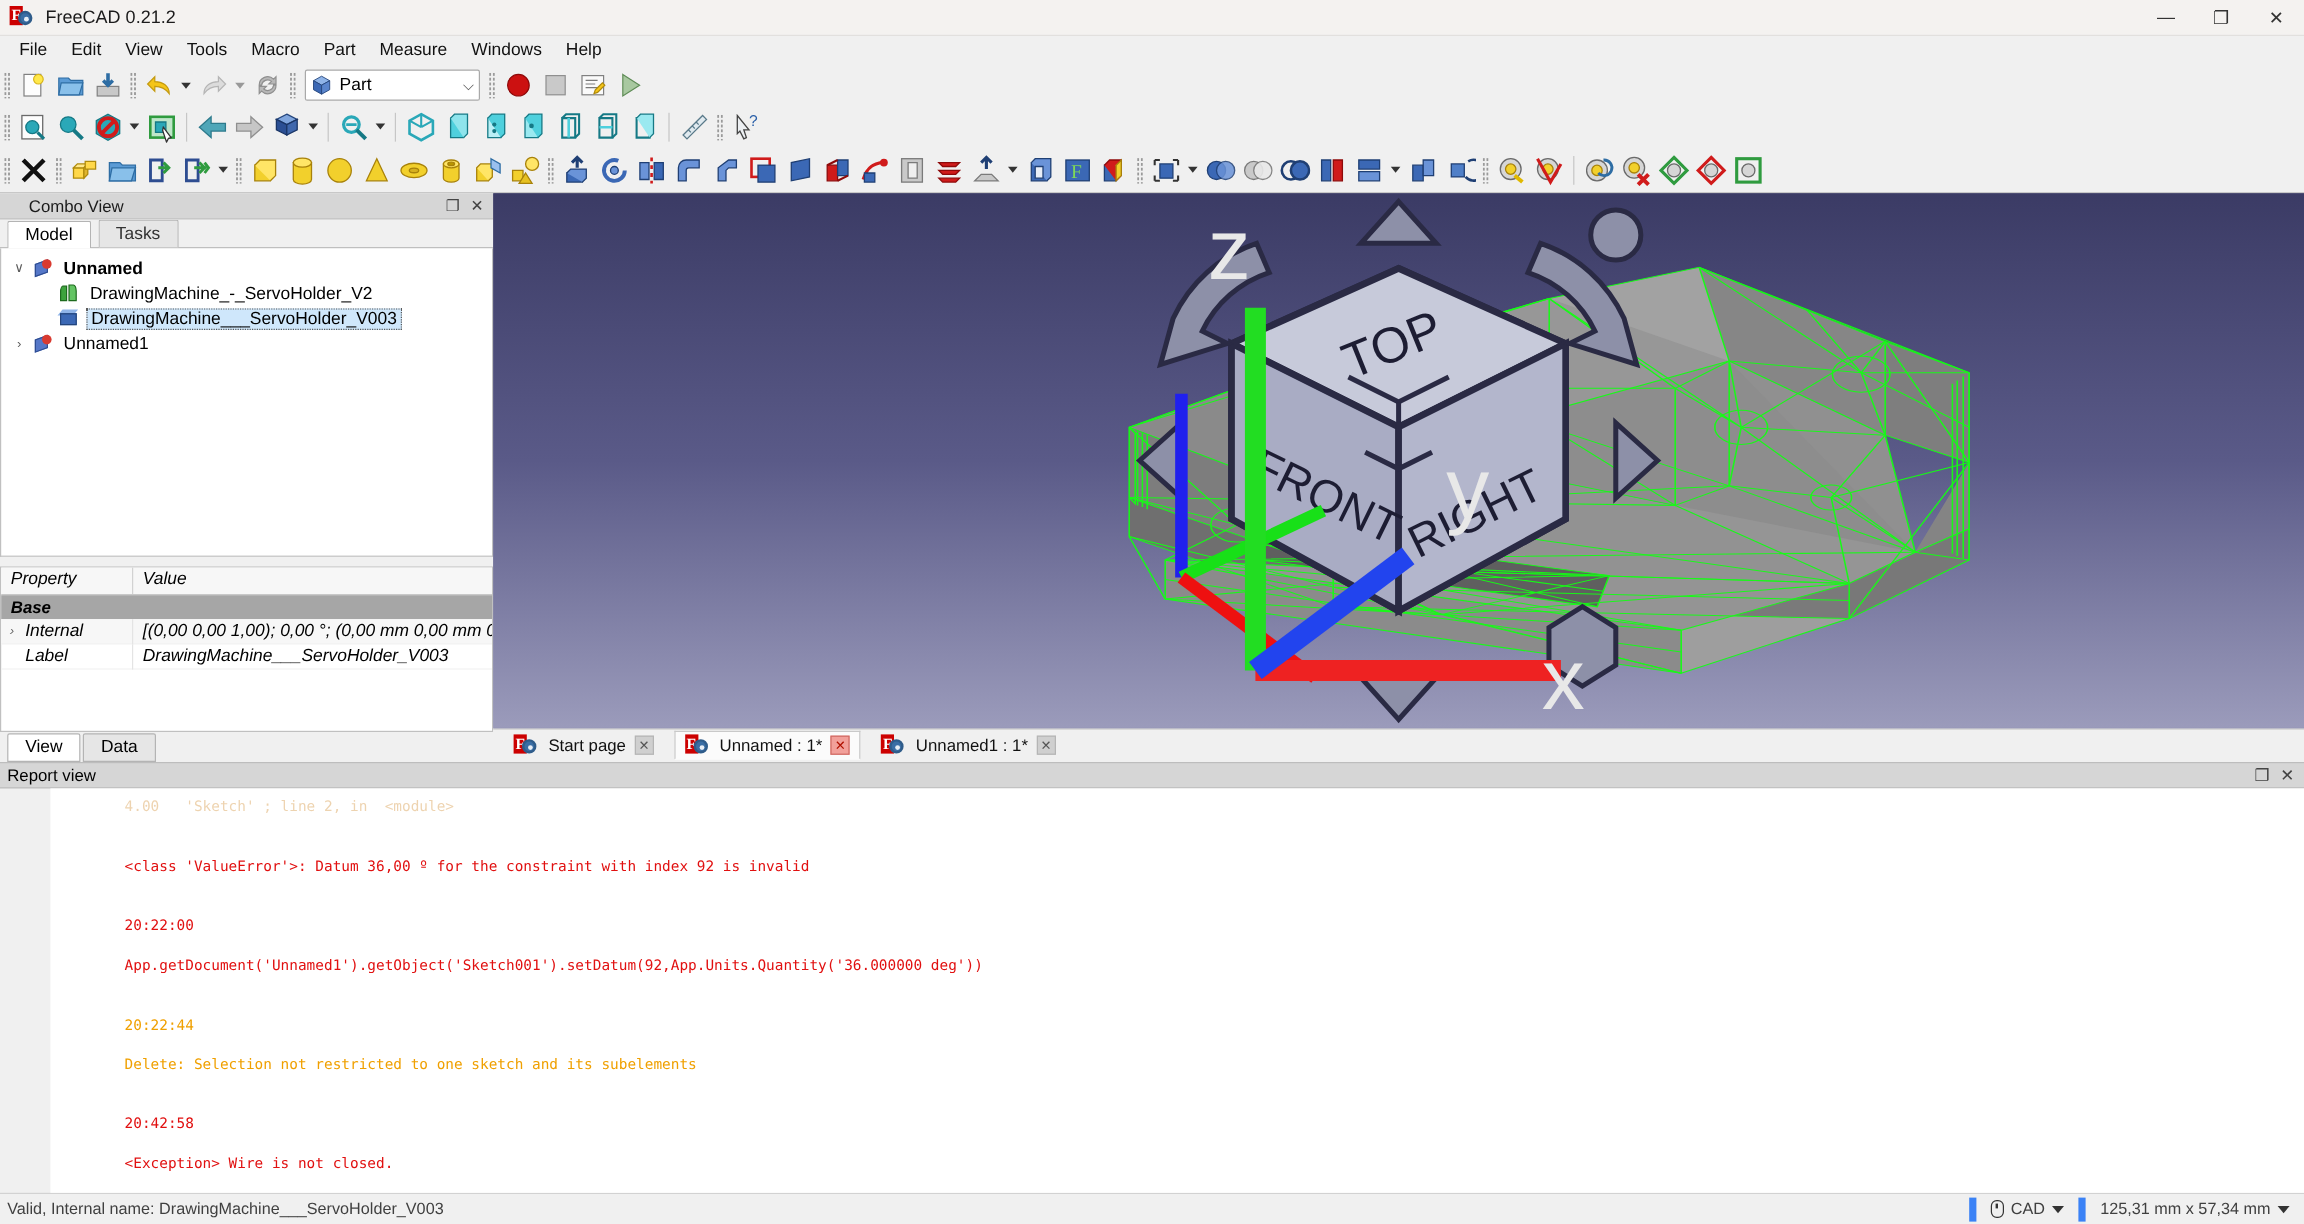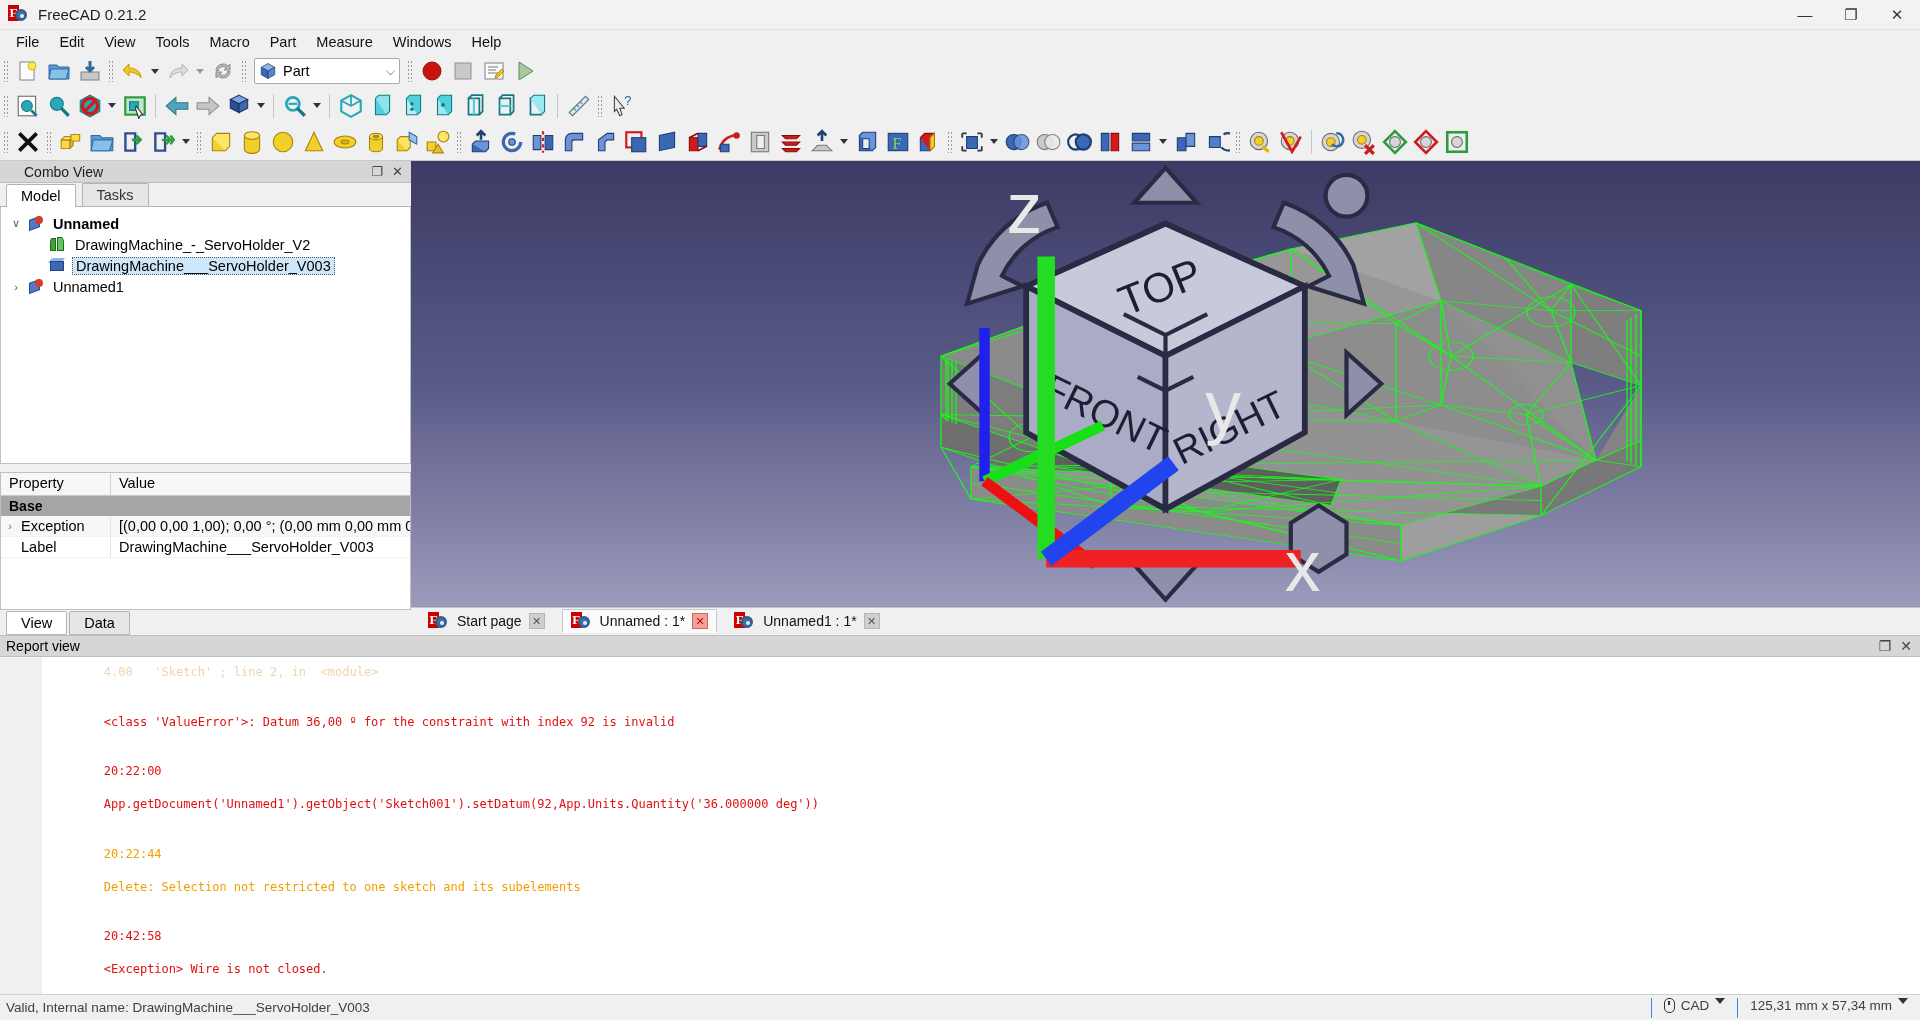--- a/index.html
+++ b/index.html
@@ -110,21 +110,21 @@
   .ico-doc .c1 { position:absolute; left:2px; top:3px; width:11px; height:11px; background:#5577c8; transform:skewY(-20deg); border:1px solid #2e4d91;}
   .ico-doc .c2 { position:absolute; left:8px; top:1px; width:8px; height:8px; border-radius:50%; background:#d93a30; }
   .ico-sketch { width:18px; height:16px; position:relative; }
   .ico-sketch .g1 { position:absolute;left:1px;top:2px;width:6px;height:13px;background:#3da33d; border:1px solid #1e6b1e; border-radius:40% 0 0 0;}
   .ico-sketch .g2 { position:absolute;left:8px;top:1px;width:7px;height:14px;background:#63c463; border:1px solid #1e6b1e; border-radius:0 40% 0 0;}
   .ico-solid { width:18px; height:16px; position:relative; }
   .ico-solid .top { position:absolute;left:1px;top:1px;width:13px;height:5px;background:#8fb4e8;transform:skewX(-40deg); }
   .ico-solid .bod { position:absolute;left:1px;top:4px;width:14px;height:10px;background:#3b68b5;border:1px solid #24457c; }
 
   
-  .propgrid { background:#fff; border:1px solid #c0c0c0; margin-top:8px; flex:1 1 auto; display:flex; flex-direction:column; min-height:0; }
+  .propgrid { background:#fff; border:1px solid #c0c0c0; margin-top:8px; flex:1 1 auto; display:flex; flex-direction:column; min-height:0;font-style:italic; }
   .pg-head { display:flex; height:23px; font-size:14.5px; border-bottom:1px solid #c8c8c8; background:#f7f7f7; }
   .pg-head .c { padding:2px 8px; }
   .pg-head .c.k { width:110px; flex:0 0 110px; border-right:1px solid #d2d2d2; }
   .pg-group { background:#a6a6a6; color:#000000; font-weight:bold; font-size:14px; padding:2px 8px; height:20px; }
   .pg-row { display:flex; height:21px; font-size:14.5px; align-items:center; border-bottom:1px solid #f2f2f2; }
   .pg-row .k { width:110px; flex:0 0 110px; display:flex; align-items:center; border-right:1px solid #e4e4e4; height:21px; }
   .pg-row .k .exp { width:18px; text-align:center; color:#666; font-size:11px; }
   .pg-row .k .kt { padding-left:2px; }
   .pg-row .v { padding-left:8px; white-space:nowrap; overflow:hidden; }
   .pg-row.alt { background:#f7f7f7; }
@@ -172,21 +172,21 @@
   .rline.red { color:#e11010; }
   .rline.orange { color:#f0a000; }
   .rline.clipped { color:#e0b070; opacity:.55; }
 
   
   .statusbar {
     height:26px; flex:0 0 26px; display:flex; align-items:center; background:#f0f0f0;
     font-size:13.5px; border-top:1px solid #d2d2d2; padding-left:6px; color:#404040;
   }
   .statusbar .right { margin-left:auto; display:flex; align-items:center; }
-  .sb-sec { display:flex; align-items:flex-start; gap:6px; padding:0 12px; border-left:1px solid #3b82f6; height:20px; }
+  .sb-sec { display:flex; align-items:center; gap:6px; padding:0 12px; border-left:6px solid #3b82f6; height:20px; }
   .mouse-ico { width:11px; height:15px; border:1.5px solid #333; border-radius:5px; position:relative; }
   .mouse-ico:after { content:""; position:absolute; left:3.5px; top:2px; width:2px; height:4px; background:#333; }
   .tri-down { width:0;height:0;border-left:5px solid transparent;border-right:5px solid transparent;border-top:6px solid #333; }
 </style>
 </head>
 <body>
 
 <div id="app">
 
   <div class="titlebar">
@@ -747,21 +747,21 @@
 
       <div class="propgrid">
         <div class="pg-head">
           <div class="c k">Property</div>
           <div class="c">Value</div>
         </div>
         <div class="pg-group">Base</div>
         <div class="pg-row alt">
           <div class="k">
             <span class="exp">›</span>
-            <span class="kt">Exception</span>
+            <span class="kt">Internal</span>
           </div>
           <div class="v">[(0,00 0,00 1,00); 0,00 °; (0,00 mm  0,00 mm  0,00 m...</div>
         </div>
         <div class="pg-row">
           <div class="k">
             <span class="exp"></span>
             <span class="kt">Label</span>
           </div>
           <div class="v">DrawingMachine___ServoHolder_V003</div>
         </div>

